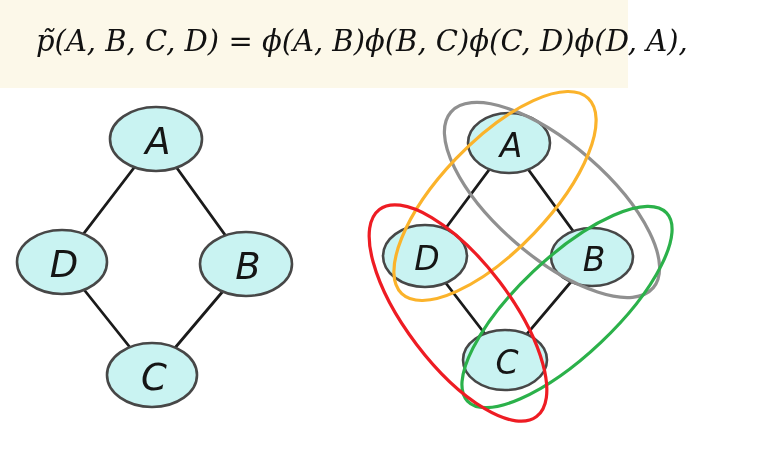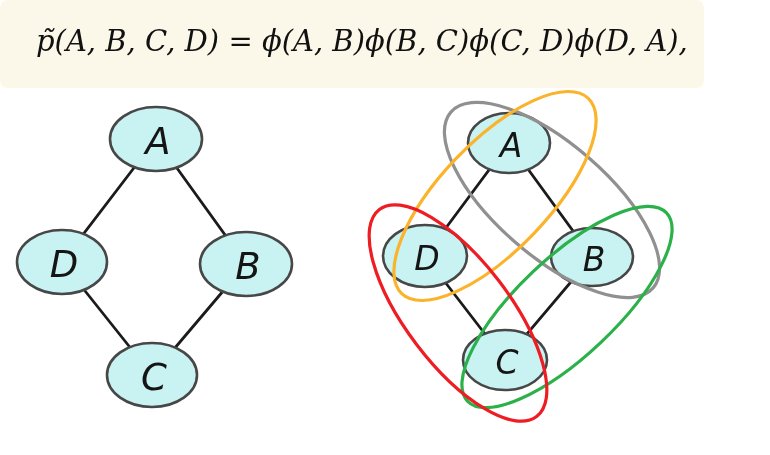--- a/index.html
+++ b/index.html
@@ -6,23 +6,22 @@
   body {
     width: 770px; height: 455px;
     background: #ffffff;
     font-family: "DejaVu Serif", serif;
     overflow: hidden;
     position: relative;
   }
   .formula-bar {
     position: absolute;
     left: 0; top: 0;
-    width: 704px; height: 88px;
+    width: 628px; height: 88px;
     background: #fcf8e9;
-    border-radius: 7px;
   }
   .formula {
     position: absolute;
     left: 36px; top: 24px;
     font-family: "DejaVu Serif", serif;
     font-style: italic;
     font-size: 29px;
     color: #111111;
     white-space: nowrap;
     letter-spacing: 0px;

